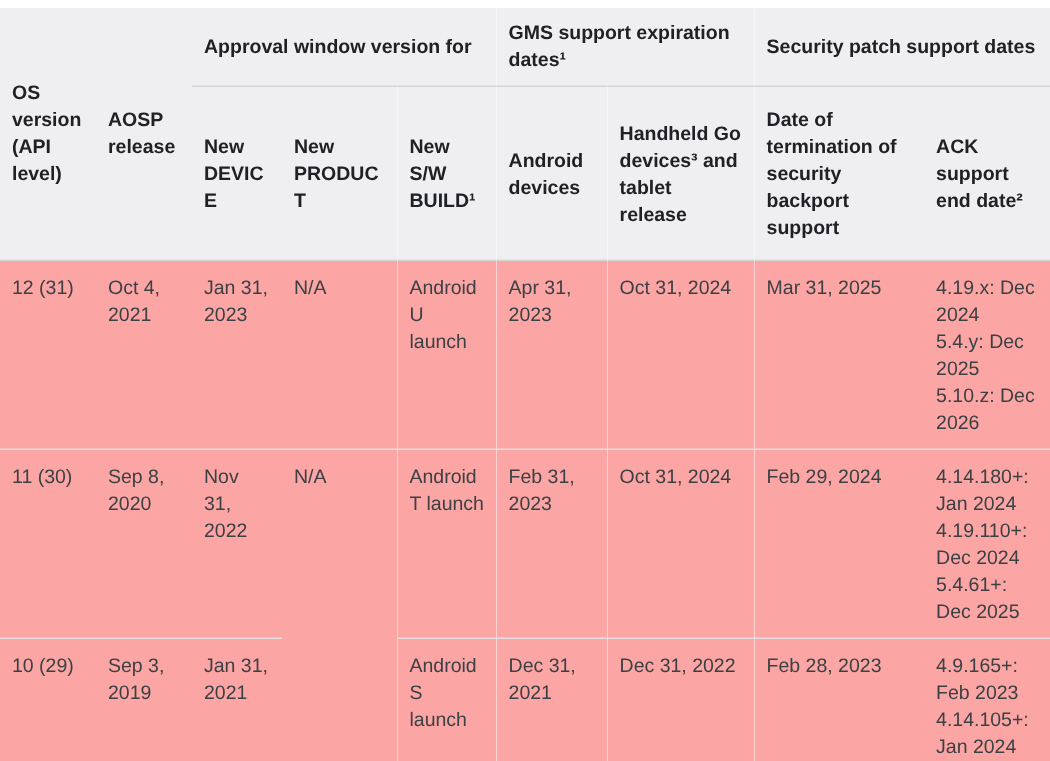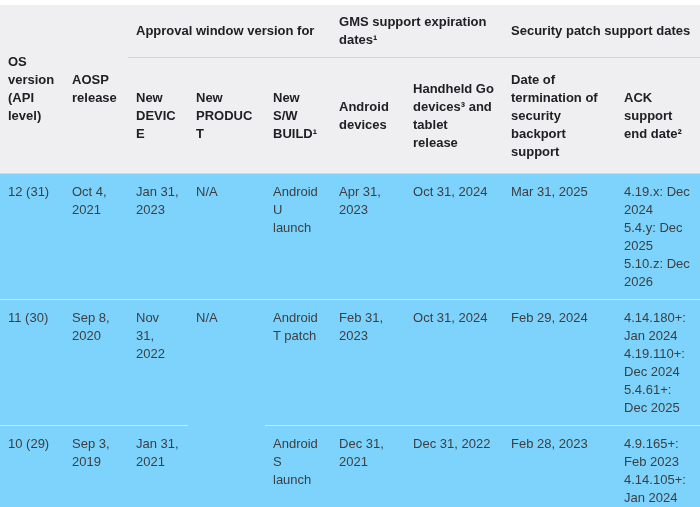--- a/index.html
+++ b/index.html
@@ -33,21 +33,21 @@
     font-weight: bold;
     vertical-align: middle;
     border-bottom: 1px solid #d6d6d8;
   }
   tr.group-row { height: 42px; }
   tr.sub-row   { height: 116px; }
   tr.r1 { height: 111px; }
   tr.r2 { height: 112px; }
   tr.r3 { height: 107px; }
   tbody td {
-    background: #7dd3fc;
+    background: #fca5a5;
     color: #3c4043;
     font-weight: normal;
     vertical-align: top;
     padding-top: 9px;
     border-bottom: 1px solid #e0e0e2;
     white-space: pre-line;
   }
   tbody td.no-border, tr.cutoff td {
     border-bottom: none;
   }
@@ -98,21 +98,21 @@
         <td>Mar 31, 2025</td>
         <td>4.19.x: Dec 2024
 5.4.y: Dec 2025
 5.10.z: Dec 2026</td>
       </tr>
       <tr class="r2">
         <td>11 (30)</td>
         <td>Sep 8, 2020</td>
         <td>Nov 31, 2022</td>
         <td rowspan="3" class="no-border">N/A</td>
-        <td>Android T patch</td>
+        <td>Android T launch</td>
         <td>Feb 31, 2023</td>
         <td>Oct 31, 2024</td>
         <td>Feb 29, 2024</td>
         <td>4.14.180+: Jan 2024
 4.19.110+: Dec 2024
 5.4.61+: Dec 2025</td>
       </tr>
       <tr class="r3">
         <td>10 (29)</td>
         <td>Sep 3, 2019</td>

